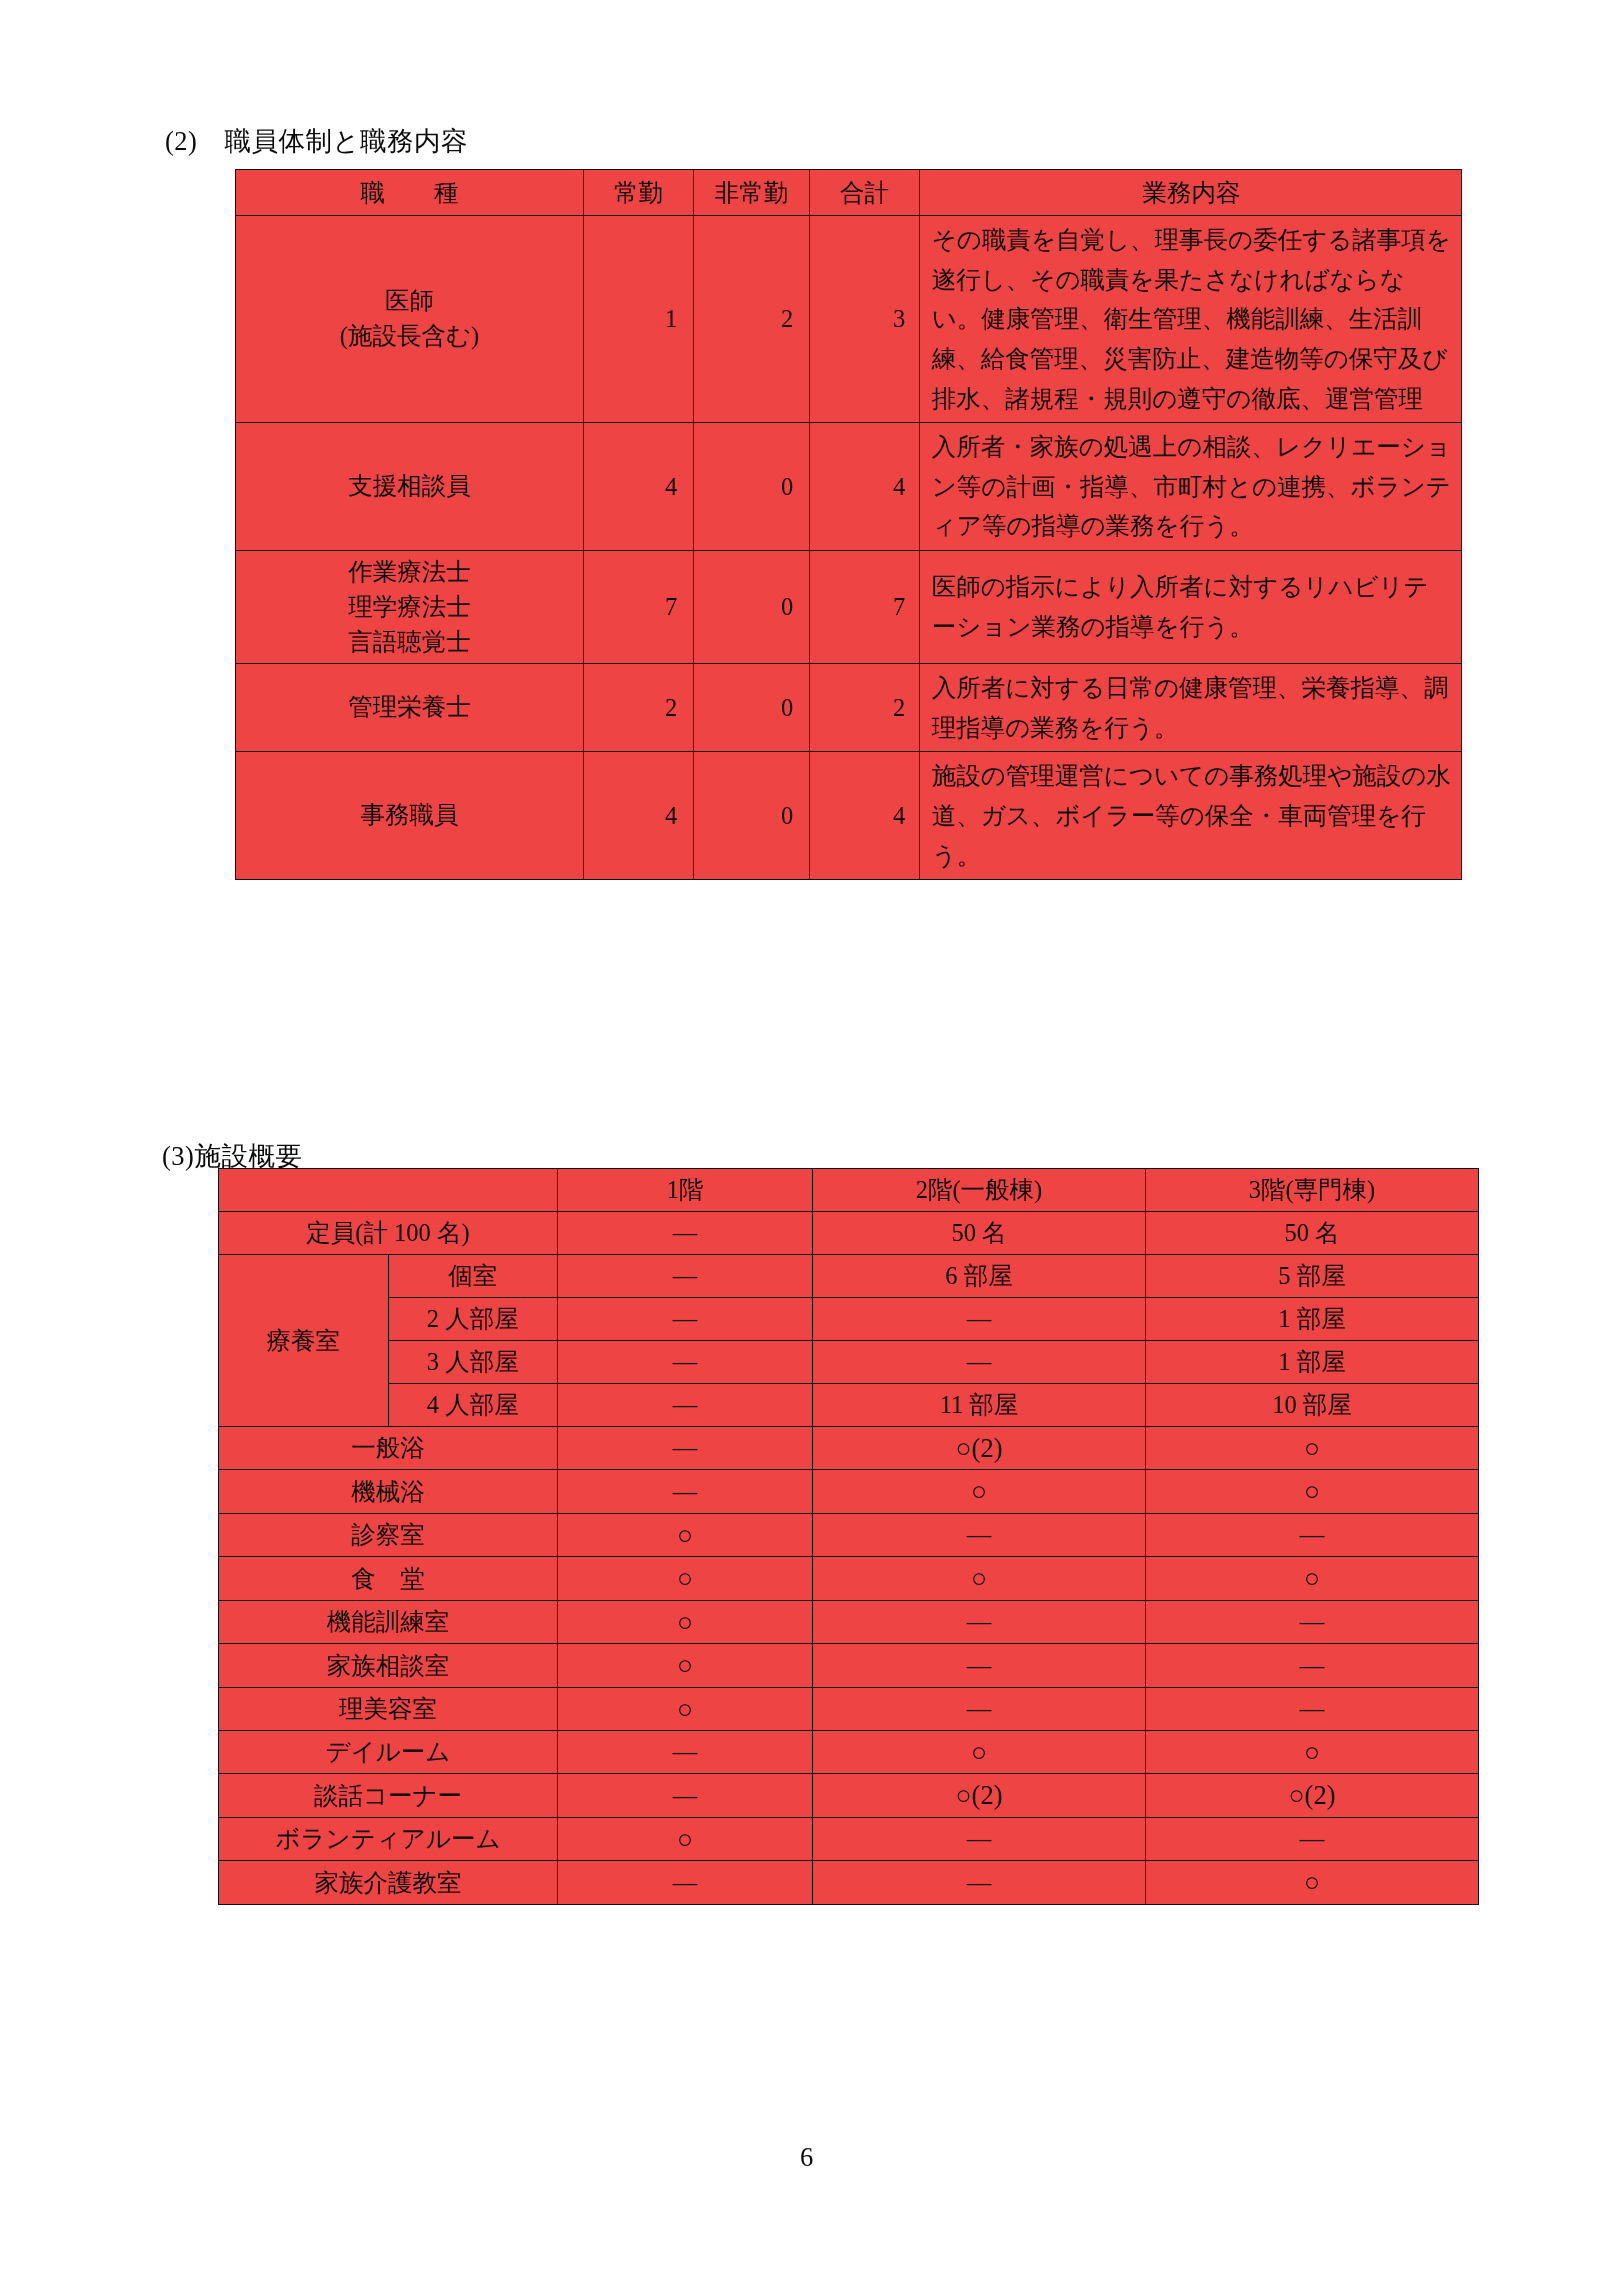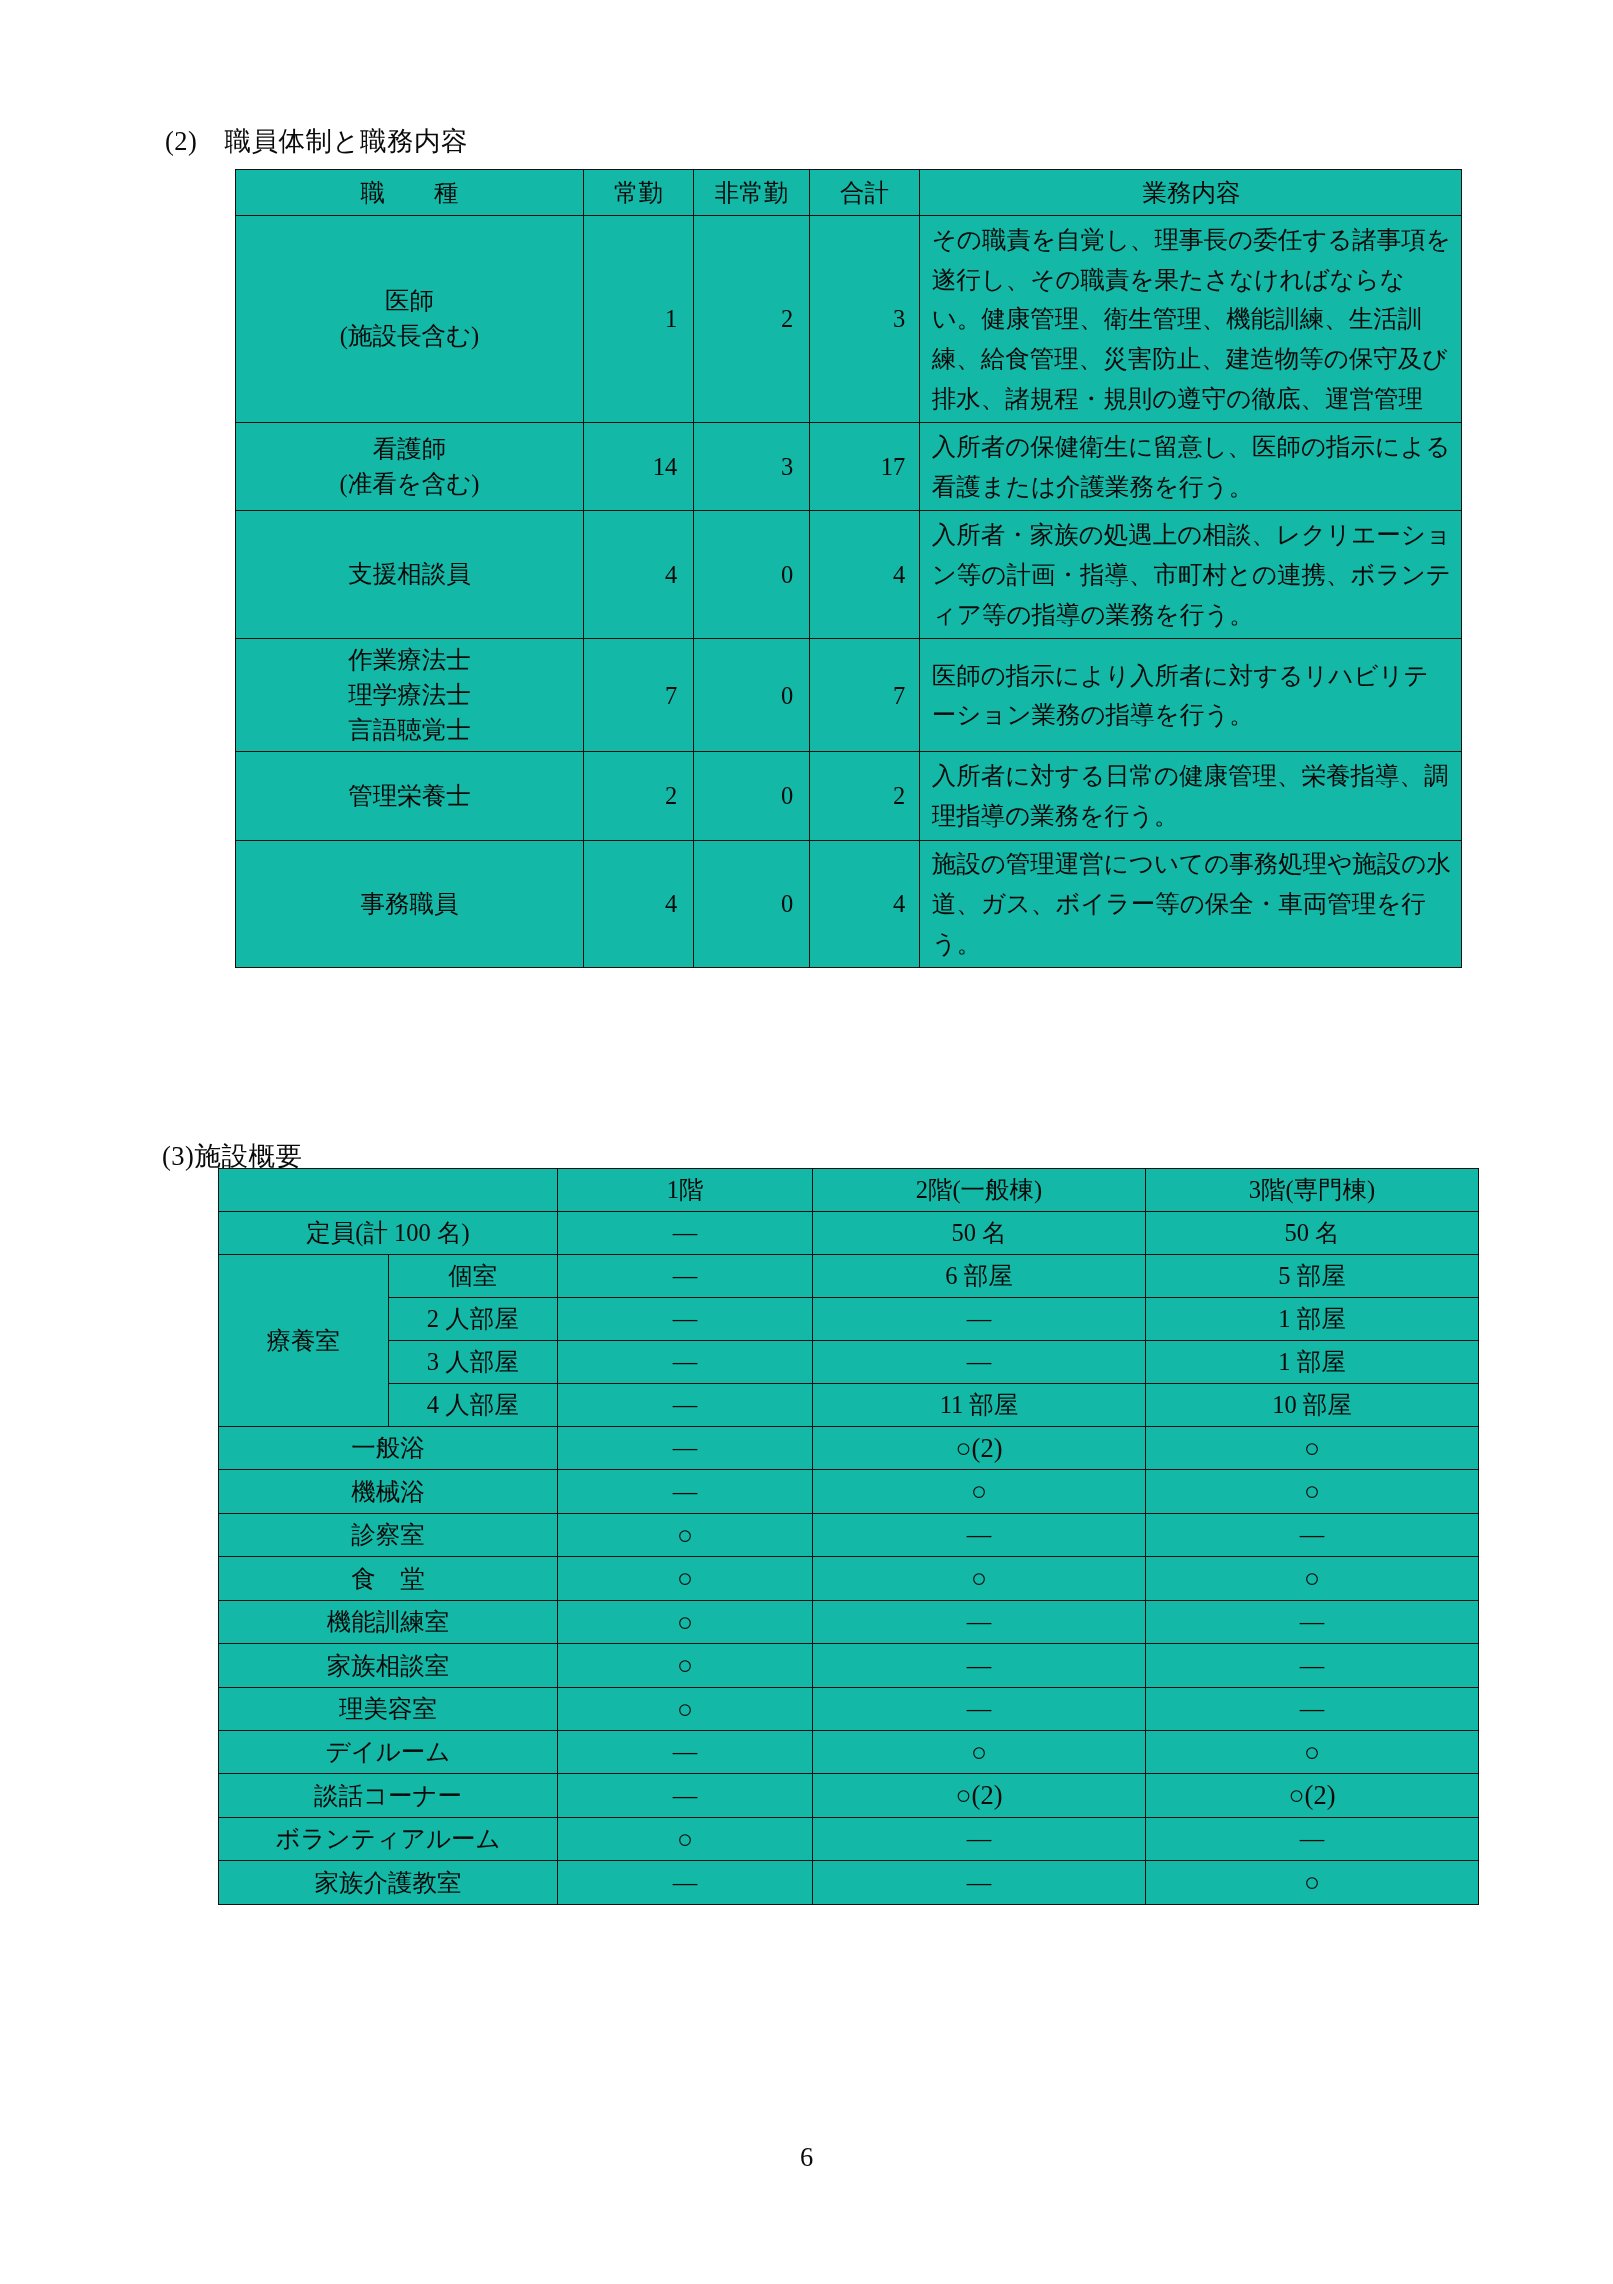--- a/index.html
+++ b/index.html
@@ -32,21 +32,21 @@
     font-weight: 400;
   }
   #heading-staff { left: 165px; top: 123px; }
   #heading-facility { left: 162px; top: 1122px; margin-top: 16px; }
 
   
   table {
     border-collapse: collapse;
     table-layout: fixed;
     position: absolute;
-    background: #14b8a6;
+    background: #ef4444;
   }
   table td, table th {
     border: 1.6px solid #111;
     font-weight: 400;
     font-size: 24.5px;
     line-height: 1.45;
     padding: 3.9px 7.8px;
     box-sizing: border-box;
     vertical-align: middle;
   }
@@ -129,32 +129,20 @@
             </span>
           </td>
           <td class="c-ft">1</td>
           <td class="c-pt">2</td>
           <td class="c-total">3</td>
           <td class="c-duty">その職責を自覚し、理事長の委任する諸事項を遂行し、その職責を果たさなければならない。健康管理、衛生管理、機能訓練、生活訓練、給食管理、災害防止、建造物等の保守及び排水、諸規程・規則の遵守の徹底、運営管理</td>
         </tr>
         <tr>
           <td class="c-job">
             <span class="job-lines">
-              <span>看護師</span>
-              <span>(准看を含む)</span>
-            </span>
-          </td>
-          <td class="c-ft">14</td>
-          <td class="c-pt">3</td>
-          <td class="c-total">17</td>
-          <td class="c-duty">入所者の保健衛生に留意し、医師の指示による看護または介護業務を行う。</td>
-        </tr>
-        <tr>
-          <td class="c-job">
-            <span class="job-lines">
               <span>支援相談員</span>
             </span>
           </td>
           <td class="c-ft">4</td>
           <td class="c-pt">0</td>
           <td class="c-total">4</td>
           <td class="c-duty">入所者・家族の処遇上の相談、レクリエーション等の計画・指導、市町村との連携、ボランティア等の指導の業務を行う。</td>
         </tr>
         <tr>
           <td class="c-job">

